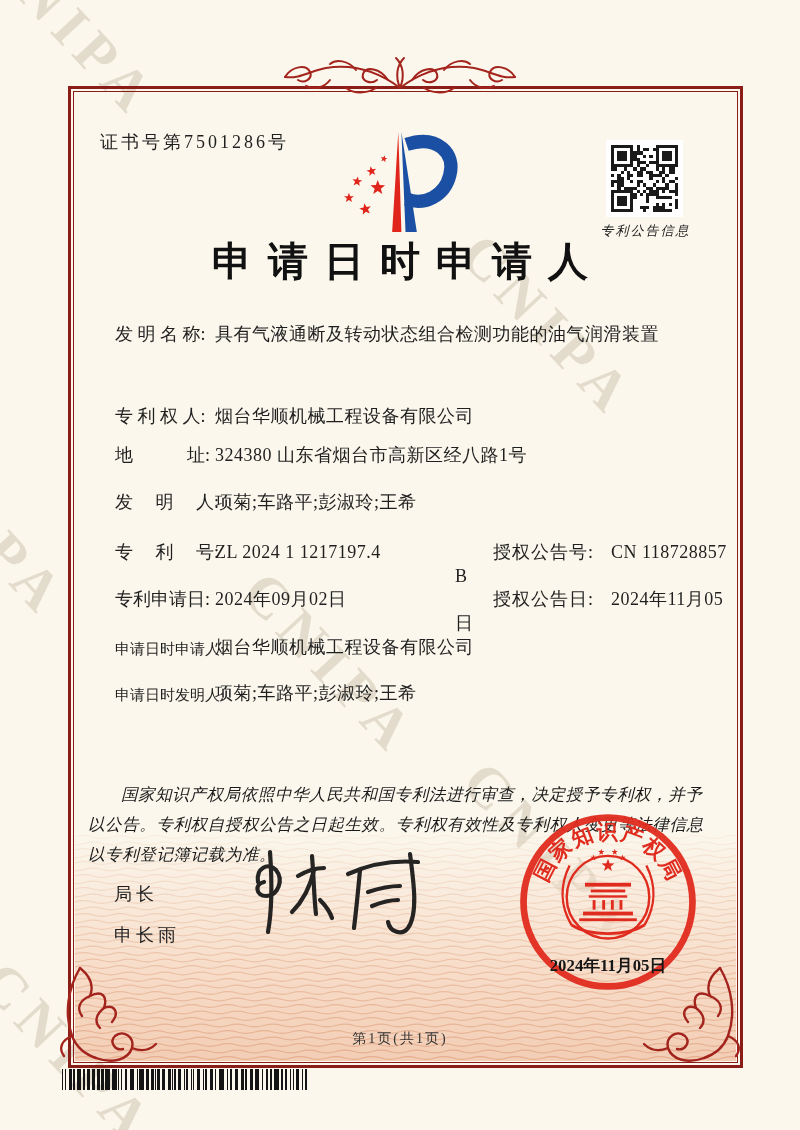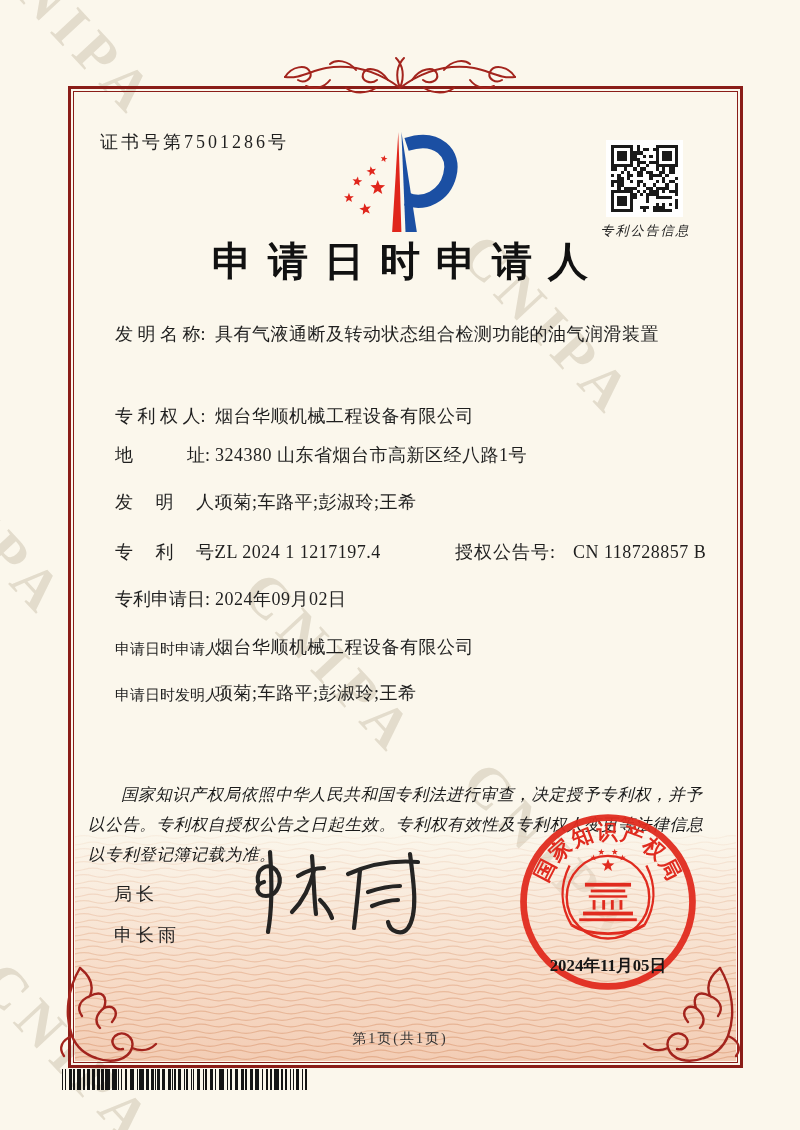--- a/index.html
+++ b/index.html
@@ -44,21 +44,21 @@
   .qr-label{position:absolute;left:588px;top:222px;width:115px;text-align:center;
     font-size:13px;letter-spacing:2px;color:#222;z-index:4;font-style:italic;}
   .doc-title{position:absolute;left:0;right:0;top:234px;text-align:center;z-index:4;
     font-size:40px;font-weight:bold;letter-spacing:16px;text-indent:16px;color:#111;}
   
   .row{position:absolute;left:115px;width:615px;z-index:4;font-size:18px;line-height:24px;}
   .lbl{display:inline-block;width:100px;white-space:pre;vertical-align:top;}
   .lbl-sm{display:inline-block;width:100px;white-space:pre;font-size:15px;vertical-align:top;padding-top:2px;}
   .val{letter-spacing:0.5px;}
   .pair2{position:absolute;left:340px;top:0;}
-  .lbl2{display:inline-block;width:118px;white-space:pre;letter-spacing:1px;}
+  .lbl2{display:inline-block;width:118px;white-space:pre;letter-spacing:1px;margin-left:38px;}
   .r1{top:322px}.r2{top:404px}.r3{top:443px}.r4{top:490px}
   .r5{top:540px}.r6{top:587px}.r7{top:635px}.r8{top:681px}
   
   .statement{position:absolute;left:88px;top:763px;width:628px;z-index:4;
     font-size:16.5px;line-height:30px;text-indent:2em;font-style:italic;letter-spacing:0.6px;color:#1a1a1a;}
   
   .signer-title{position:absolute;left:114px;top:882px;font-size:18px;letter-spacing:4px;z-index:5;}
   .signer-name{position:absolute;left:114px;top:923px;font-size:18px;letter-spacing:4px;z-index:5;}
   .sig{position:absolute;left:228px;top:840px;z-index:5;}
   .seal{position:absolute;left:512px;top:806px;width:192px;height:192px;z-index:7;}
@@ -425,20 +425,21 @@
 </div>
 <div class="row r4">
   <span class="lbl">发     明     人:</span><span class="val">项菊;车路平;彭淑玲;王希</span>
 </div>
 <div class="row r5">
   <span class="lbl">专     利     号:</span><span class="val">ZL 2024 1 1217197.4</span>
   <span class="pair2"><span class="lbl2">授权公告号:</span><span class="val">CN 118728857 B</span></span>
 </div>
 <div class="row r6">
   <span class="lbl">专利申请日:</span><span class="val">2024年09月02日</span>
+  <span class="pair2"><span class="lbl2">授权公告日:</span><span class="val">2024年11月05日</span></span>
 </div>
 <div class="row r7">
   <span class="lbl-sm">申请日时申请人:</span><span class="val">烟台华顺机械工程设备有限公司</span>
 </div>
 <div class="row r8">
   <span class="lbl-sm">申请日时发明人:</span><span class="val">项菊;车路平;彭淑玲;王希</span>
 </div>
 
 <p class="statement">国家知识产权局依照中华人民共和国专利法进行审查，决定授予专利权，并予以公告。专利权自授权公告之日起生效。专利权有效性及专利权人变更等法律信息以专利登记簿记载为准。</p>
 

